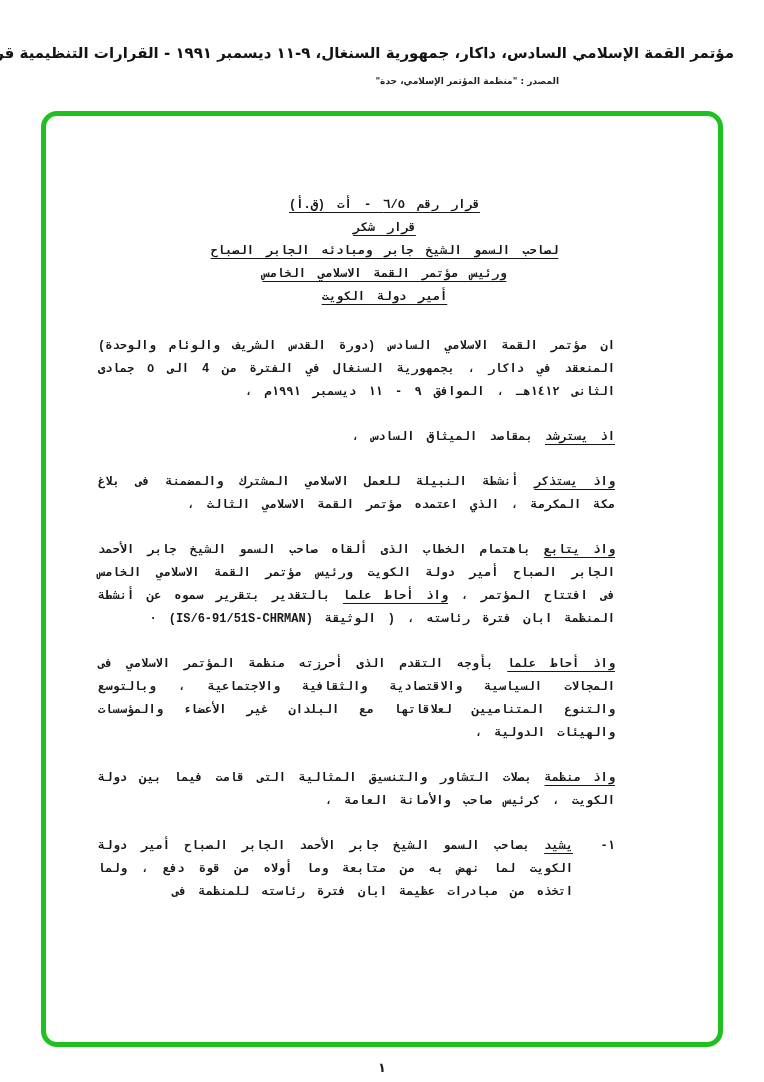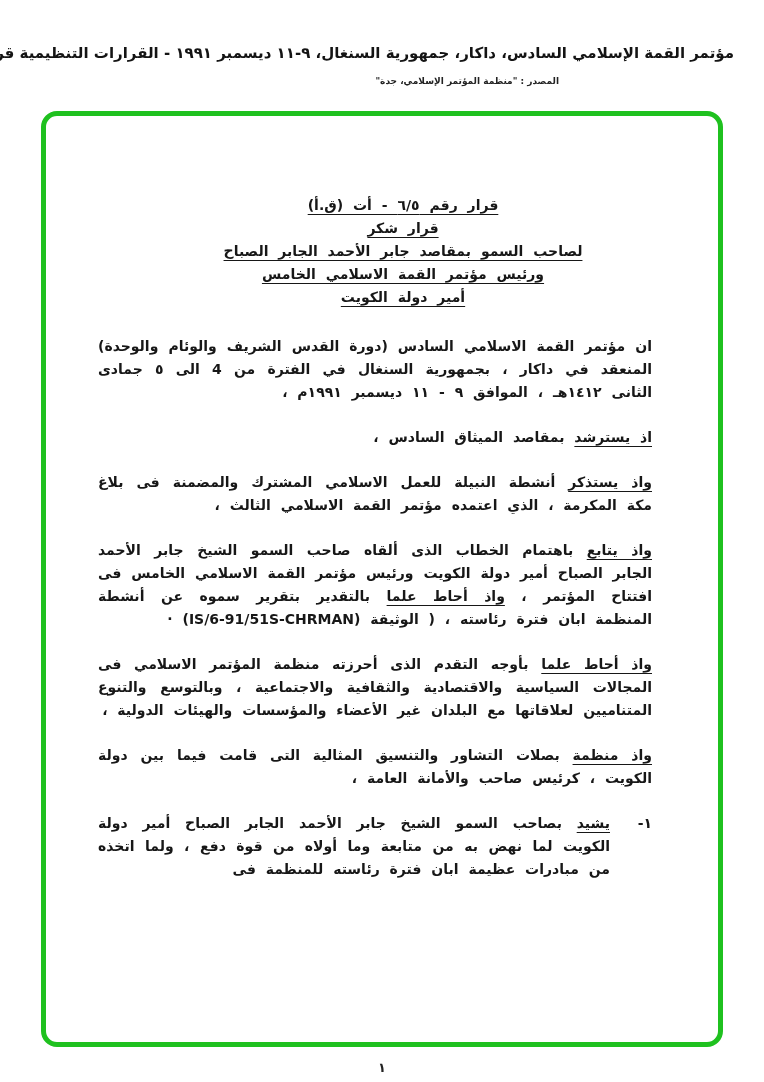--- a/index.html
+++ b/index.html
@@ -46,26 +46,27 @@
     box-sizing: border-box;
     border: 5px solid #1fc11f;
     border-radius: 16px;
     background: #ffffff;
   }
   .doc-content {
     direction: rtl;
     box-sizing: border-box;
     height: 100%;
     overflow: hidden;
-    padding: 78px 66px 20px 52px;
-    font-size: 14px;
+    padding: 78px 103px 20px 52px;
+    font-size: 12px;
     font-weight: bold;
     line-height: 23px;
     word-spacing: 5px;
     color: #171717;
+    font-family: Liberation Mono, monospace;
   }
   .title-block {
     position: relative;
     right: -28px; 
     text-align: center;
     margin-bottom: 26px;
   }
   .title-line {
     text-decoration: underline;
     text-decoration-thickness: 1px;
@@ -111,21 +112,21 @@
   <div class="top-header">مؤتمر القمة الإسلامي السادس، داكار، جمهورية السنغال، ٩-١١ ديسمبر ١٩٩١ - القرارات التنظيمية قرار ٦/٥ أ. ت (ق أ)</div>
 
   <div class="source-line">المصدر : "منظمة المؤتمر الإسلامي، جدة"</div>
 
   <div class="green-frame" style="border-color: rgb(31, 193, 31);">
     <div class="doc-content">
 
       <div class="title-block">
         <div class="title-line">قرار رقم ٦/٥ - أت (ق.أ)</div>
         <div class="title-line">قرار شكر</div>
-        <div class="title-line">لصاحب السمو بمقاصد جابر الأحمد الجابر الصباح</div>
+        <div class="title-line">لصاحب السمو الشيخ جابر ومبادئه الجابر الصباح</div>
         <div class="title-line">ورئيس مؤتمر القمة الاسلامي الخامس</div>
         <div class="title-line">أمير دولة الكويت</div>
       </div>
 
       <p class="para">ان مؤتمر القمة الاسلامي السادس (دورة القدس الشريف والوئام والوحدة) المنعقد في داكار ، بجمهورية السنغال في الفترة من 4 الى ٥ جمادى الثانى ١٤١٢هـ ، الموافق ٩ - ١١ ديسمبر ١٩٩١م ،</p>
 
       <p class="para"><span class="u">اذ يسترشد</span><span> بمقاصد الميثاق السادس ،</span></p>
 
       <p class="para"><span class="u">واذ يستذكر</span><span> أنشطة النبيلة للعمل الاسلامي المشترك والمضمنة فى بلاغ مكة المكرمة ، الذي اعتمده مؤتمر القمة الاسلامي الثالث ،</span></p>
 

